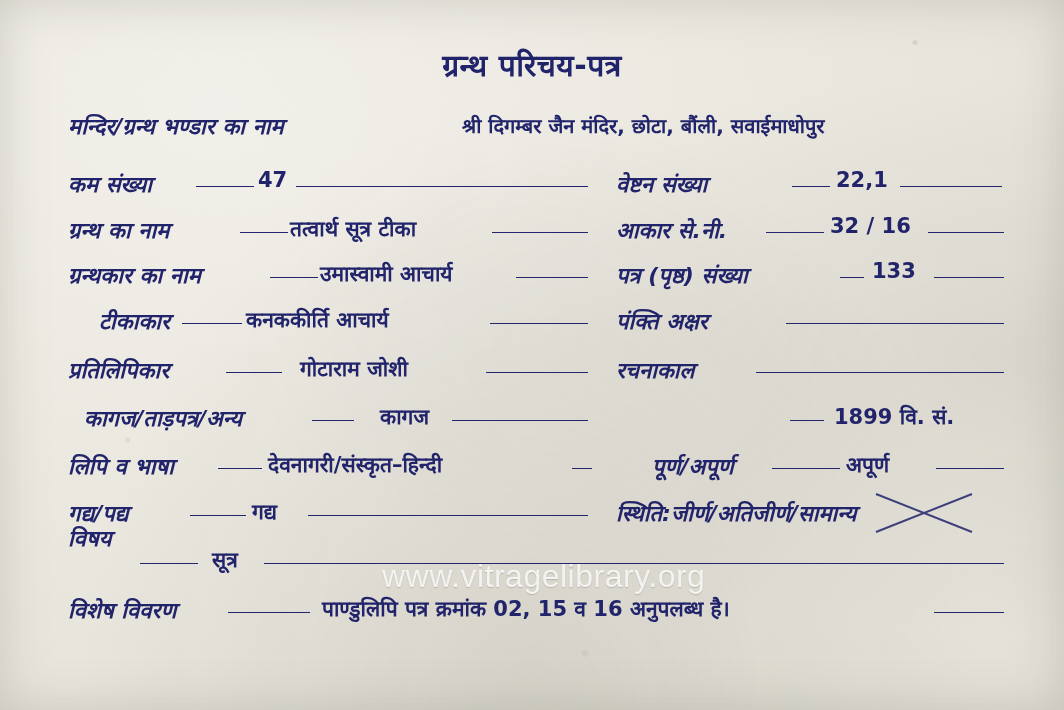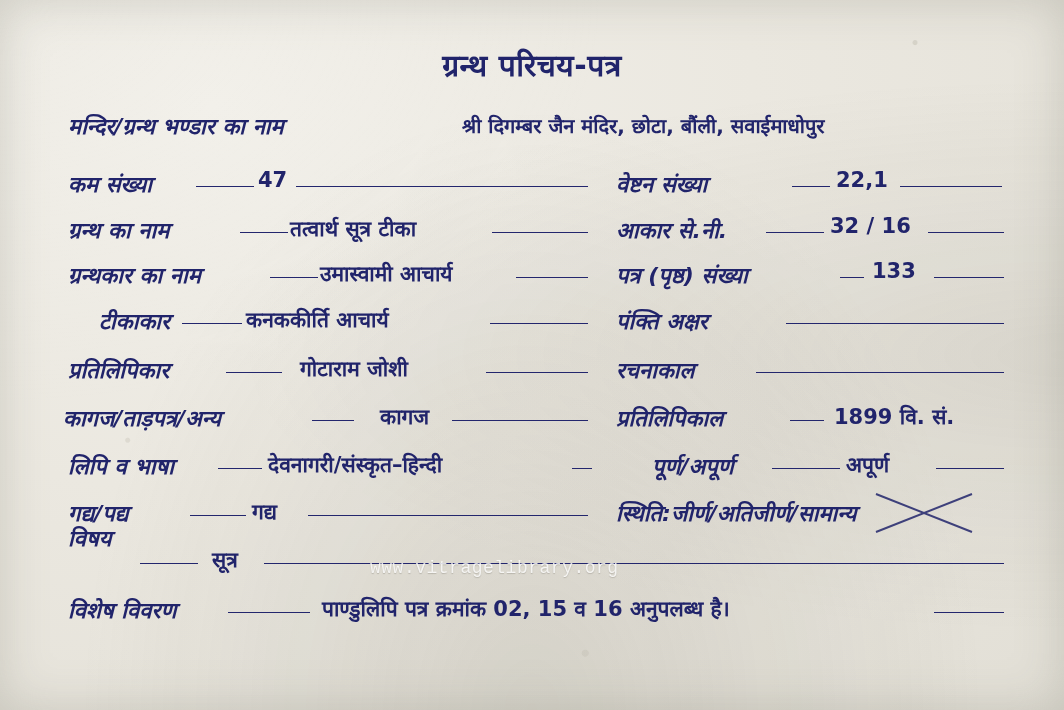--- a/index.html
+++ b/index.html
@@ -63,26 +63,26 @@
     white-space: nowrap;
   }
   .rule {
     position: absolute;
     height: 0;
     border-top: 1.6px solid #23266d;
   }
 
   .watermark {
     position: absolute;
-    left: 370px;
+    left: 382px;
     top: 558px;
-    font-size: 18px;
+    font-size: 32px;
     color: rgba(255,255,255,0.82);
     text-shadow: 0 1px 1px rgba(120,118,105,0.35);
-    font-family: Liberation Mono, monospace;
+    font-family: Liberation Sans, sans-serif;
     letter-spacing: .5px;
     pointer-events: none;
   }
 
   .strike {
     position: absolute;
     pointer-events: none;
   }
 </style>
 </head>
@@ -115,21 +115,21 @@
   <div class="lbl" style="left:68px; top:305px;margin-left:31px;">टीकाकार</div>
   <div class="rule" style="left:182px; top:323px; width:60px;"></div>
   <div class="val" style="left:246px; top:305px;">कनककीर्ति आचार्य</div>
   <div class="rule" style="left:490px; top:323px; width:98px;"></div>
 
   <div class="lbl" style="left:68px; top:354px;">प्रतिलिपिकार</div>
   <div class="rule" style="left:226px; top:372px; width:56px;"></div>
   <div class="val" style="left:300px; top:354px;">गोटाराम जोशी</div>
   <div class="rule" style="left:486px; top:372px; width:102px;"></div>
 
-  <div class="lbl" style="left:63px; top:402px;">कागज/ताड़पत्र/अन्य</div>
+  <div class="lbl" style="left:84px; top:402px;">कागज/ताड़पत्र/अन्य</div>
   <div class="rule" style="left:312px; top:420px; width:42px;"></div>
   <div class="val" style="left:360px; top:402px;margin-left:20px;">कागज</div>
   <div class="rule" style="left:452px; top:420px; width:136px;"></div>
 
   <div class="lbl" style="left:68px; top:450px;">लिपि व भाषा</div>
   <div class="rule" style="left:218px; top:468px; width:44px;"></div>
   <div class="val" style="left:268px; top:450px;">देवनागरी/संस्कृत–हिन्दी</div>
   <div class="rule" style="left:572px; top:468px; width:20px;"></div>
 
   <div class="lbl" style="left:68px; top:497px;">गद्य/पद्य</div>
@@ -158,21 +158,20 @@
   <div class="rule" style="left:934px; top:277px; width:70px;"></div>
 
   <div class="lbl" style="left:616px; top:305px;">पंक्ति अक्षर</div>
   <div class="val" style="left:790px; top:305px;"></div>
   <div class="rule" style="left:786px; top:323px; width:218px;"></div>
 
   <div class="lbl" style="left:616px; top:354px;">रचनाकाल</div>
   <div class="val" style="left:790px; top:354px;"></div>
   <div class="rule" style="left:756px; top:372px; width:248px;"></div>
 
-  <div class="lbl" style="left:616px; top:402px;">प्रतिलिपिकाल</div>
   <div class="rule" style="left:790px; top:420px; width:34px;"></div>
   <div class="val" style="left:834px; top:402px;">1899 वि. सं.</div>
 
   <div class="lbl" style="left:616px; top:450px;margin-left:36px;">पूर्ण/अपूर्ण</div>
   <div class="rule" style="left:772px; top:468px; width:68px;"></div>
   <div class="val" style="left:846px; top:450px;">अपूर्ण</div>
   <div class="rule" style="left:936px; top:468px; width:68px;"></div>
 
   <div class="lbl" style="left:616px; top:497px;">स्थिति:जीर्ण/अतिजीर्ण/सामान्य</div>
   <svg class="strike" style="left:872px; top:488px;" width="110" height="50" viewBox="0 0 110 50">

